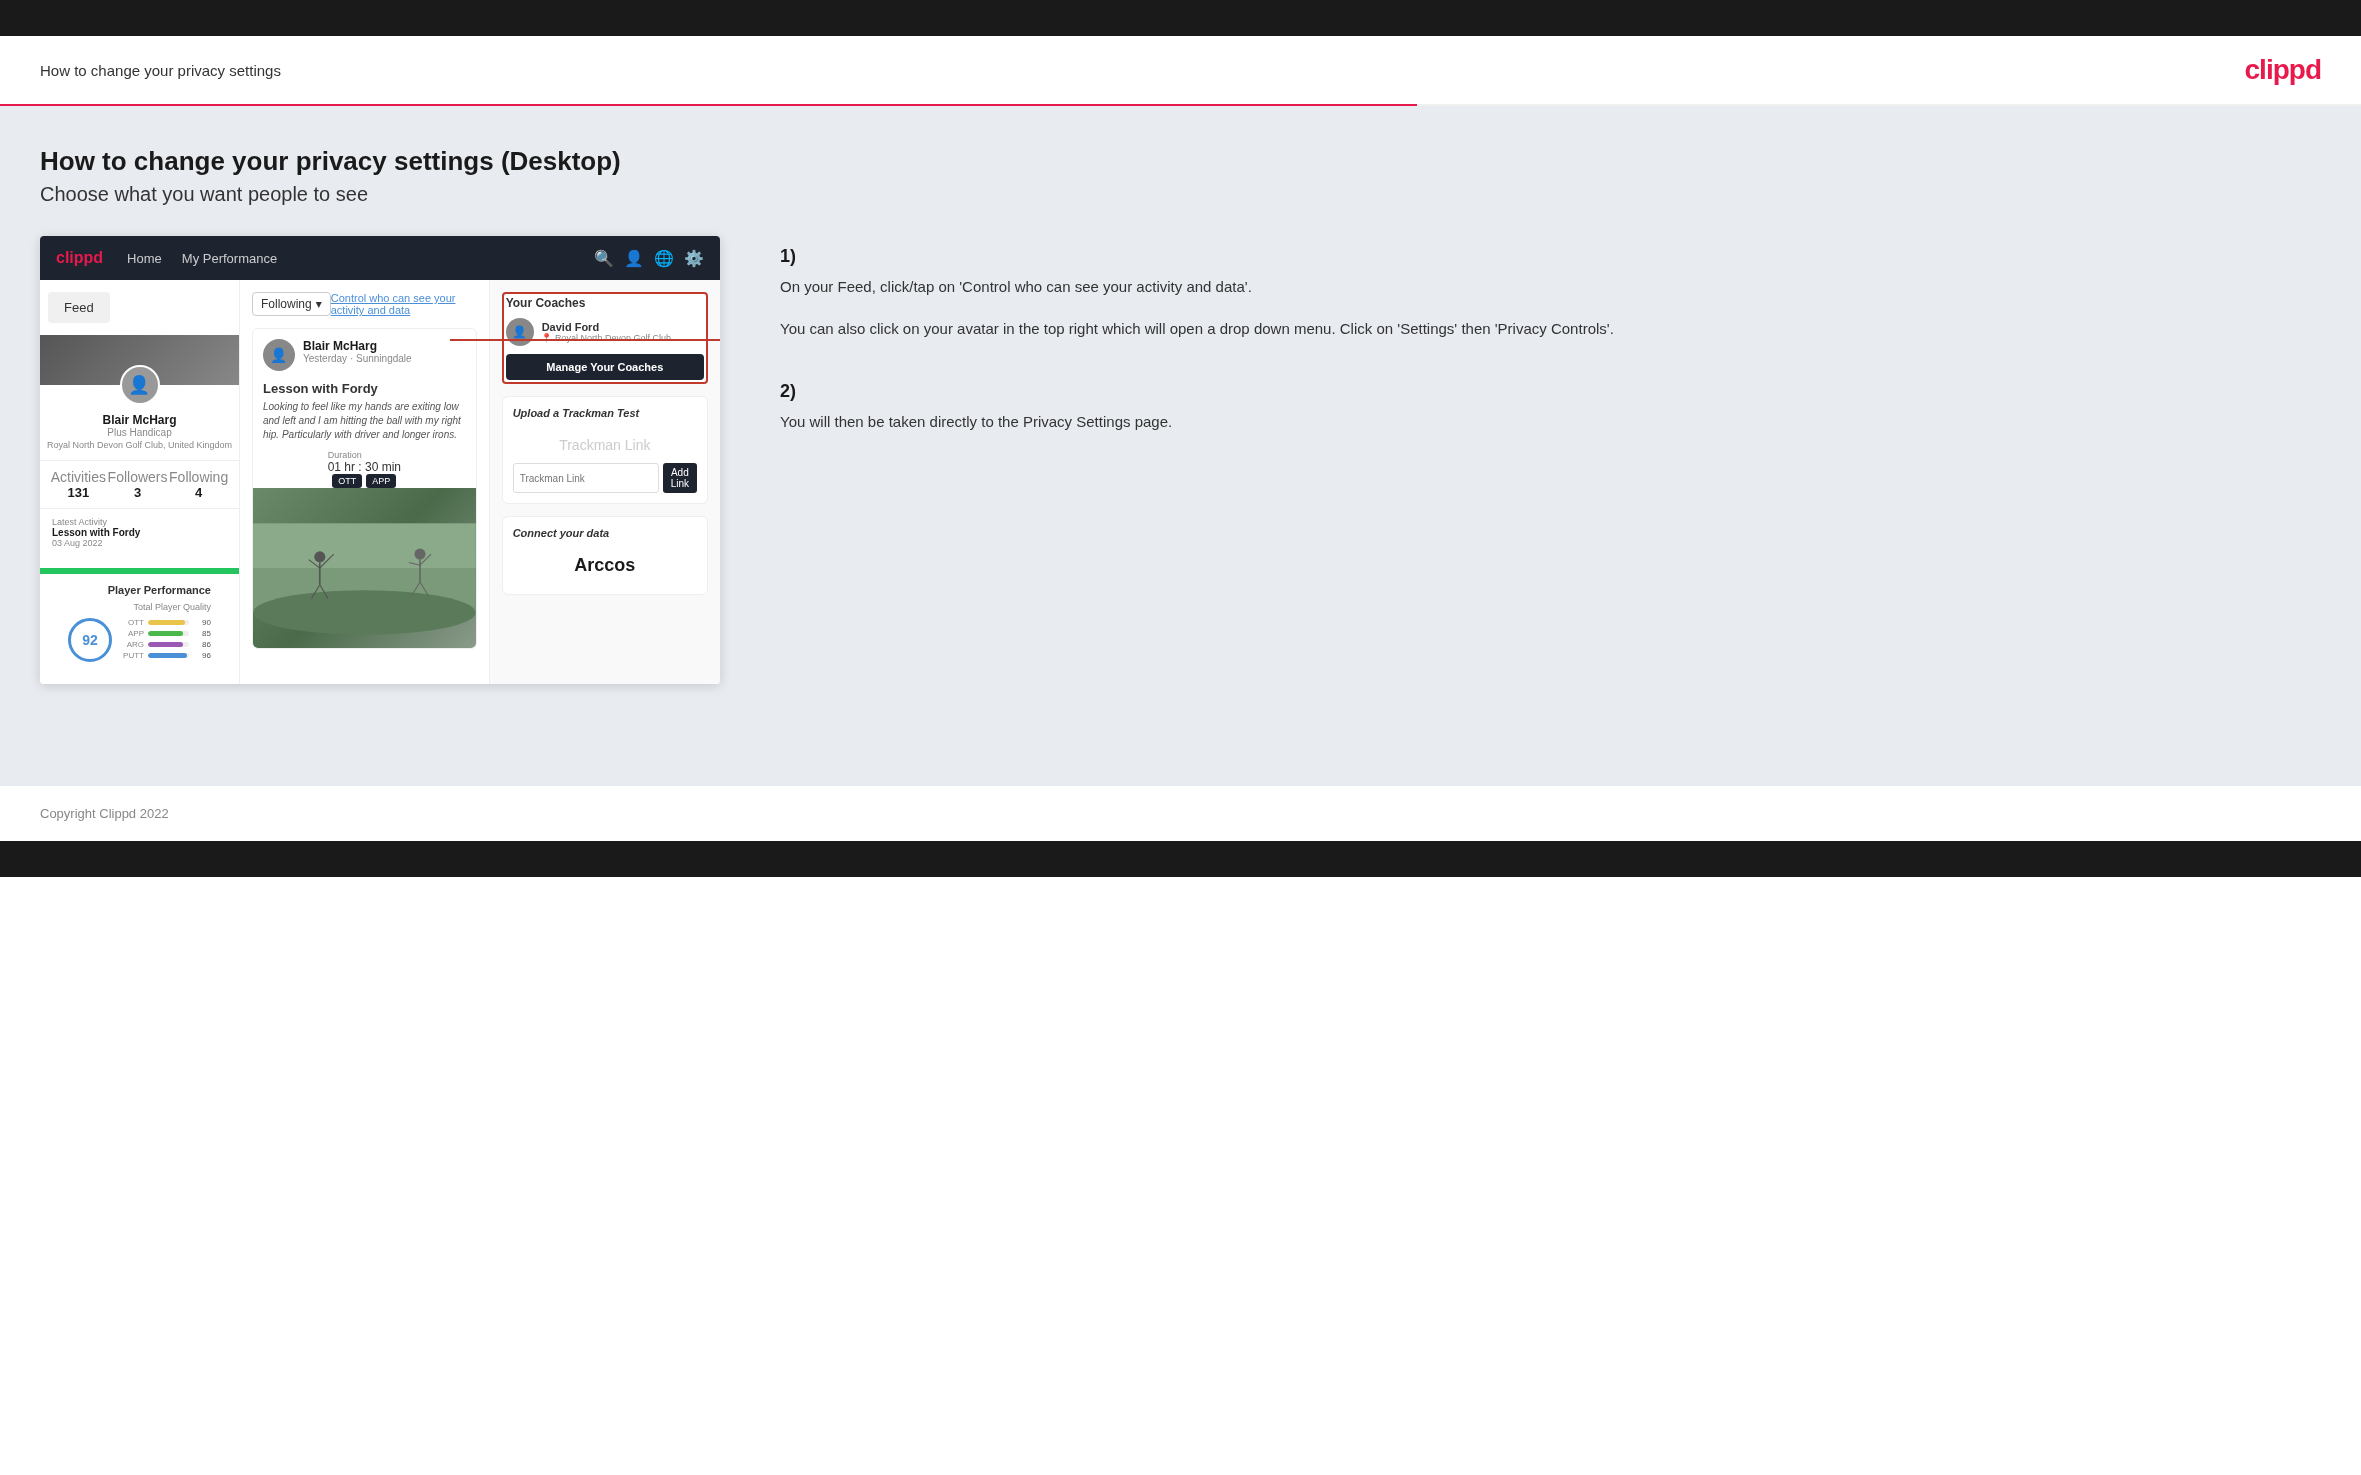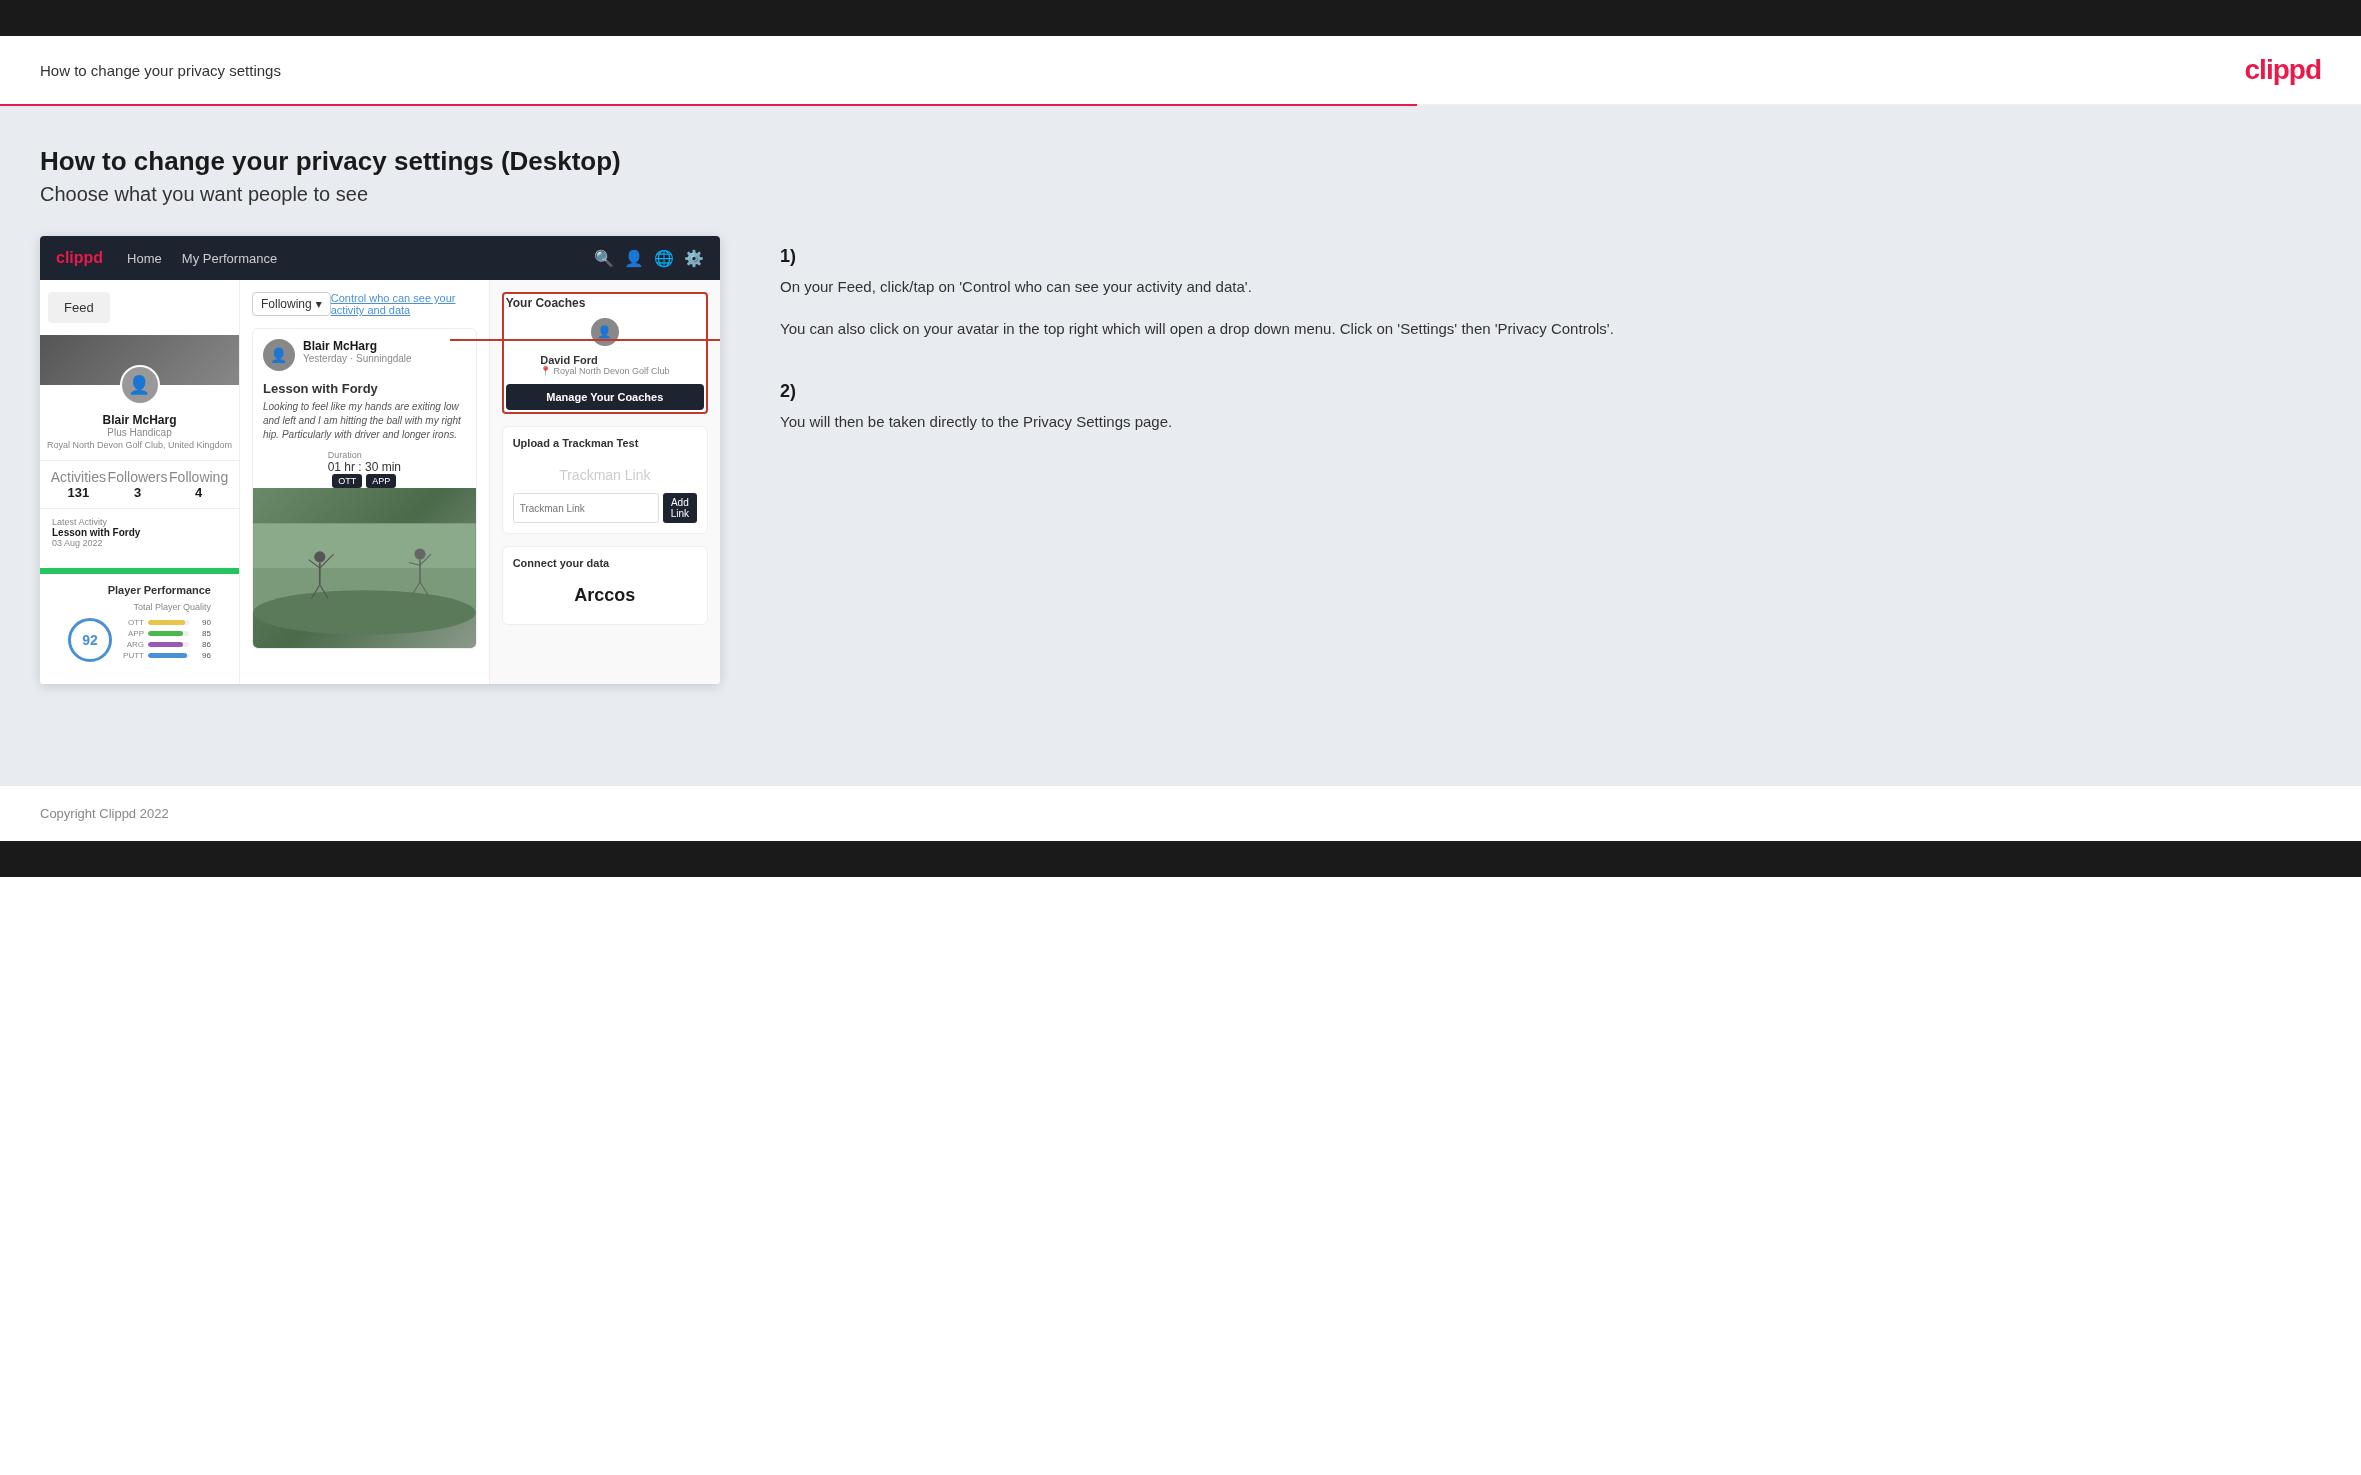--- a/index.html
+++ b/index.html
@@ -418,21 +418,20 @@
     .coaches-title {
       font-size: 12px;
       font-weight: 700;
       margin-bottom: 8px;
     }
     .coach-item {
       display: flex;
       align-items: center;
       gap: 8px;
       margin-bottom: 8px;
-      flex-direction: column;
     }
     .coach-avatar {
       width: 28px;
       height: 28px;
       border-radius: 50%;
       background: #888;
       flex-shrink: 0;
       display: flex;
       align-items: center;
       justify-content: center;
@@ -467,20 +466,21 @@
       background: #fff;
       border: 1px solid #eee;
       border-radius: 6px;
       padding: 10px;
       margin-bottom: 12px;
     }
     .section-title {
       font-size: 11px;
       font-weight: 700;
       margin-bottom: 8px;
+      font-style: italic;
     }
     .trackman-placeholder {
       text-align: center;
       color: #ccc;
       font-size: 14px;
       padding: 10px 0;
     }
     .trackman-input-row {
       display: flex;
       gap: 4px;

